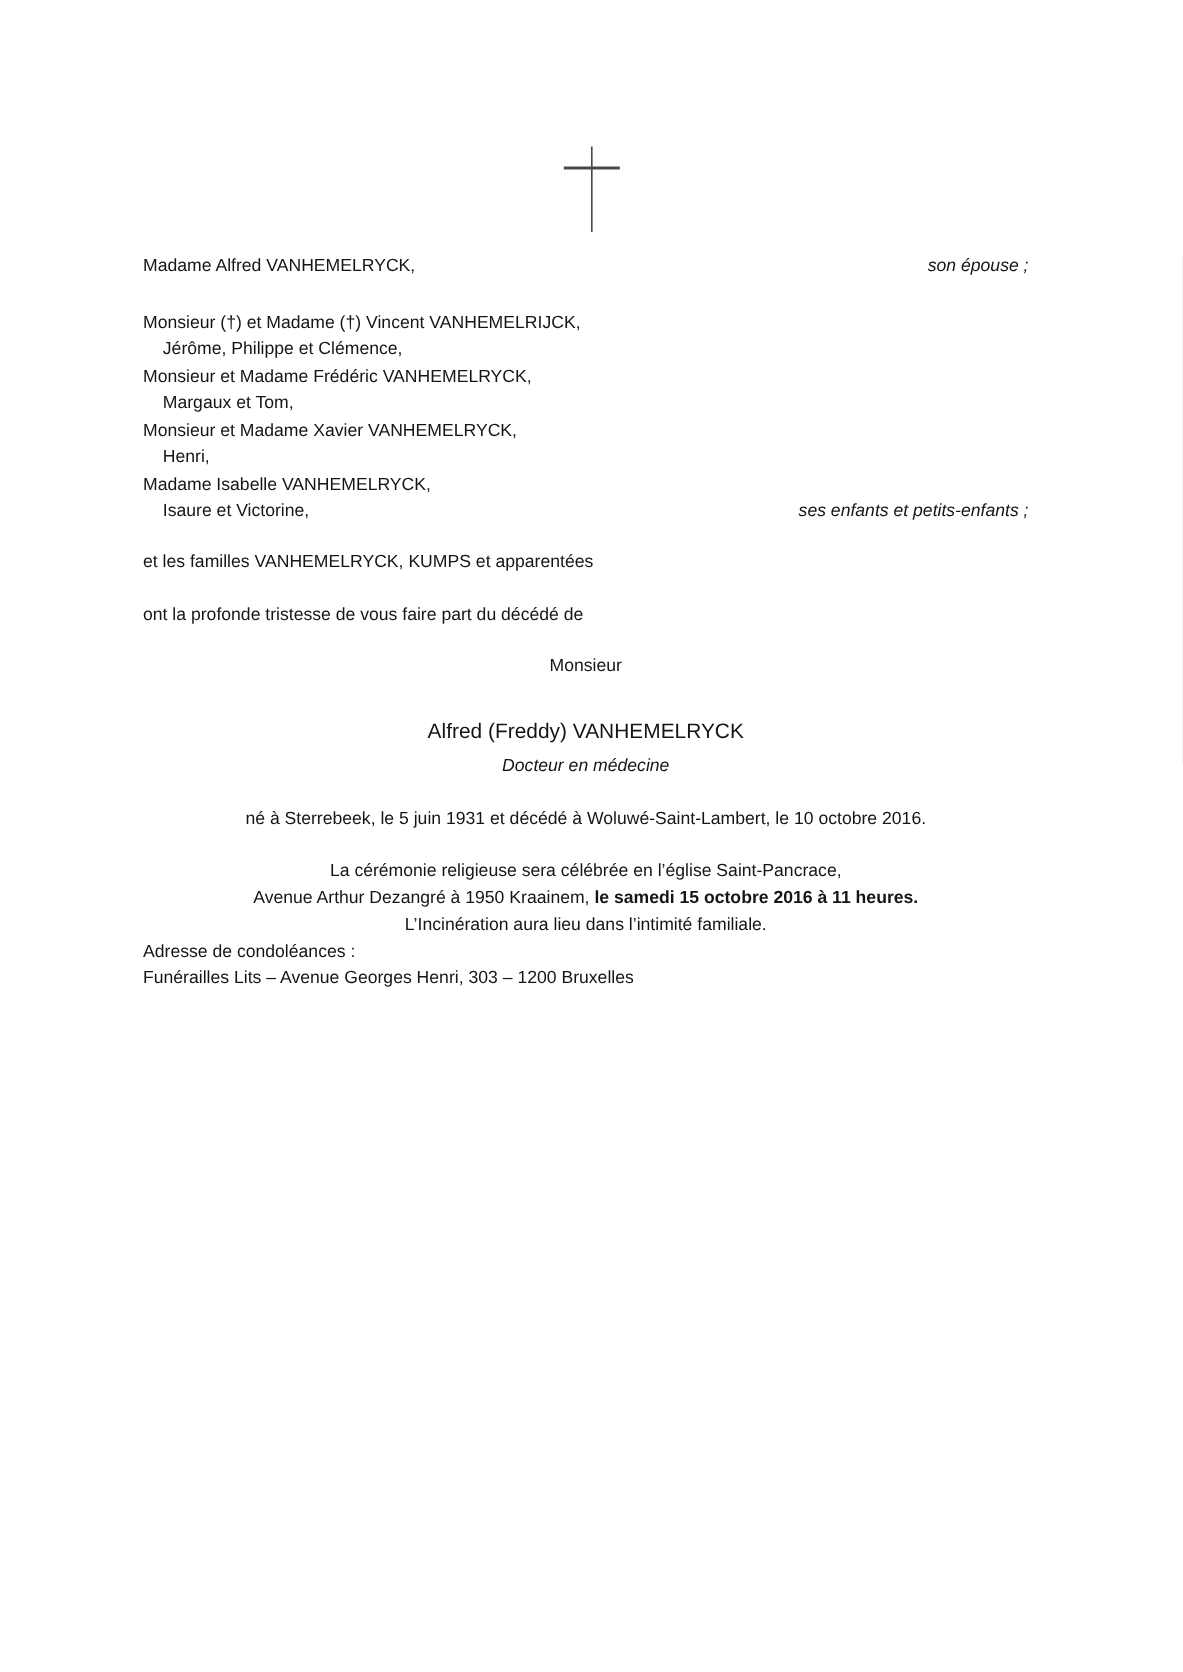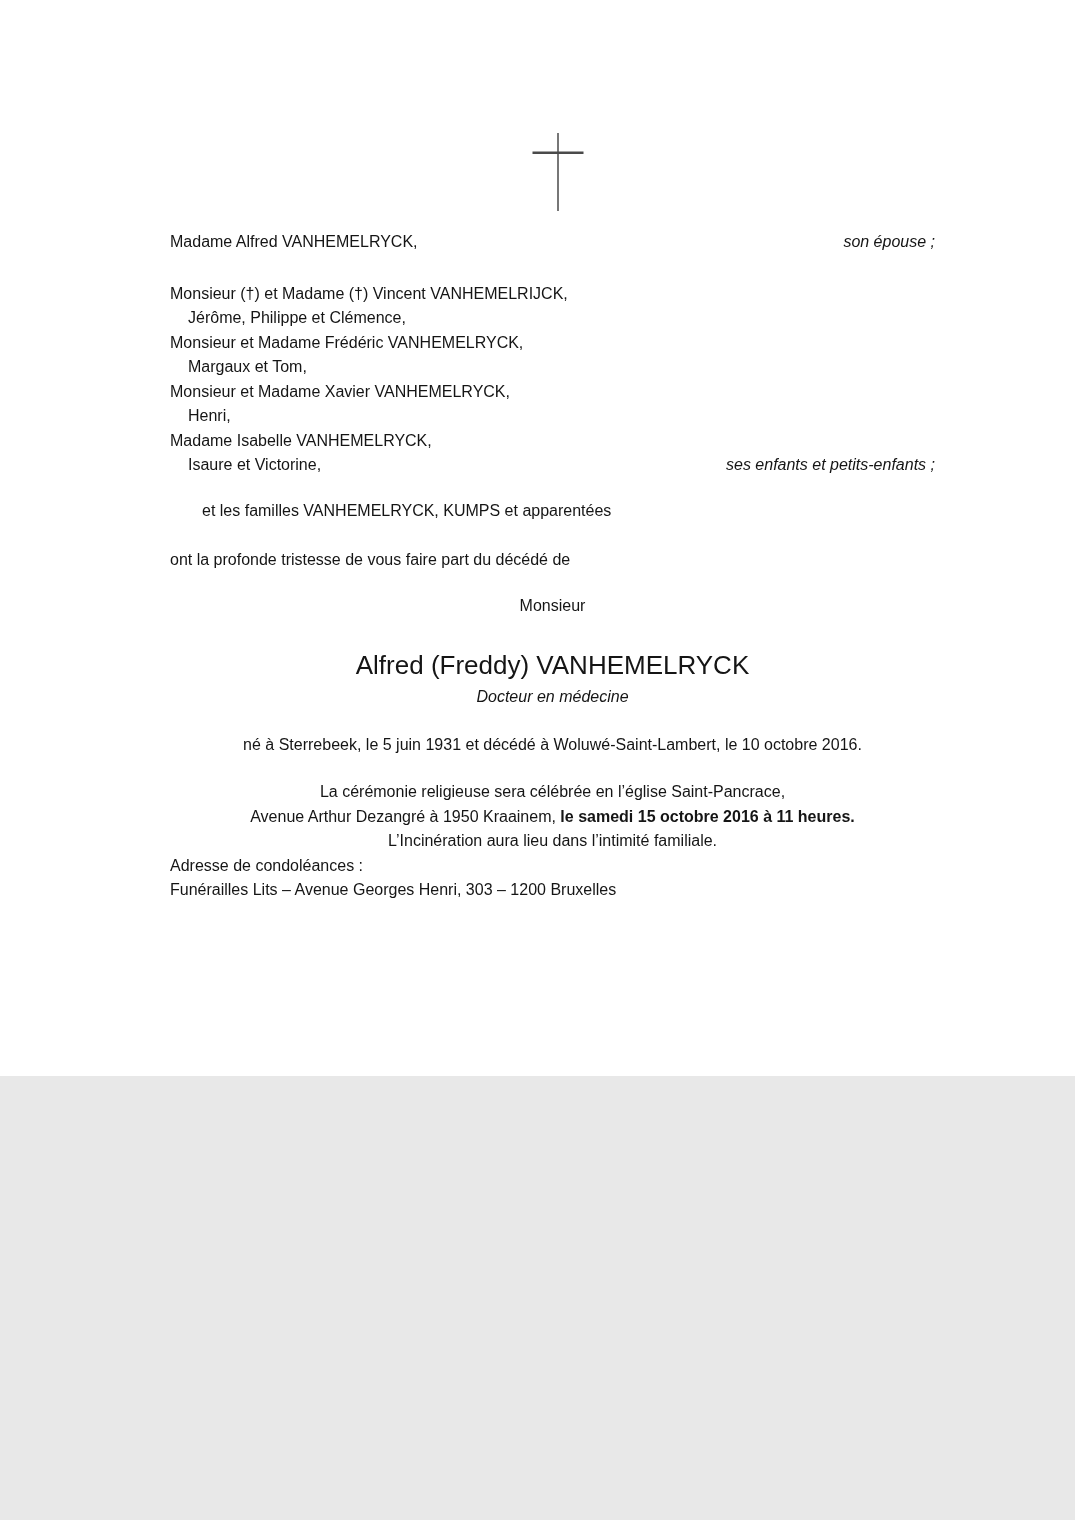--- a/index.html
+++ b/index.html
@@ -5,28 +5,27 @@
   :root{
     --text-color:#151515;
     --cross-color:#4a4a4a;
     --page-bg:#ffffff;
   }
   *{margin:0;padding:0;box-sizing:border-box;}
   html,body{background:#e8e8e8;}
   .page{
     position:relative;
     width:1075px;
-    height:1076px;
+    height:1520px;
     background:var(--page-bg);
     color:var(--text-color);
     font-family:"Liberation Sans","DejaVu Sans",sans-serif;
     font-size:16px;
     line-height:24.5px;
     overflow:hidden;
-    padding-left:40px;
   }
   .content{
     padding:0 140px 0 130px;
   }
   .cross-wrap{
     padding-top:133px;
     display:flex;
     justify-content:center;
   }
   .cross-wrap svg{display:block;color:var(--cross-color);}
@@ -34,26 +33,26 @@
     display:flex;
     justify-content:space-between;
     align-items:baseline;
   }
   .italic{font-style:italic;}
   .indent{padding-left:18px;}
   .center{text-align:center;}
   .right{text-align:right;}
   .spouse-row{margin-top:19px;}
   .family-block{margin-top:27px;}
-  .families-line{margin-top:21px;margin-left:32px;}
+  .families-line{margin-top:21px;}
   .sorrow-line{margin-top:25px;}
   .salutation{margin-top:21px;}
   .deceased-name{
     margin-top:31px;
-    font-size:26px;
+    font-size:19px;
     line-height:33px;
   }
   .deceased-title{margin-top:3px;}
   .life-line{margin-top:23px;}
   .ceremony-block{margin-top:23px;}
   .cremation-line{}
   .condolences-block{}
   .bold{font-weight:bold;}
 </style>
 </head>

